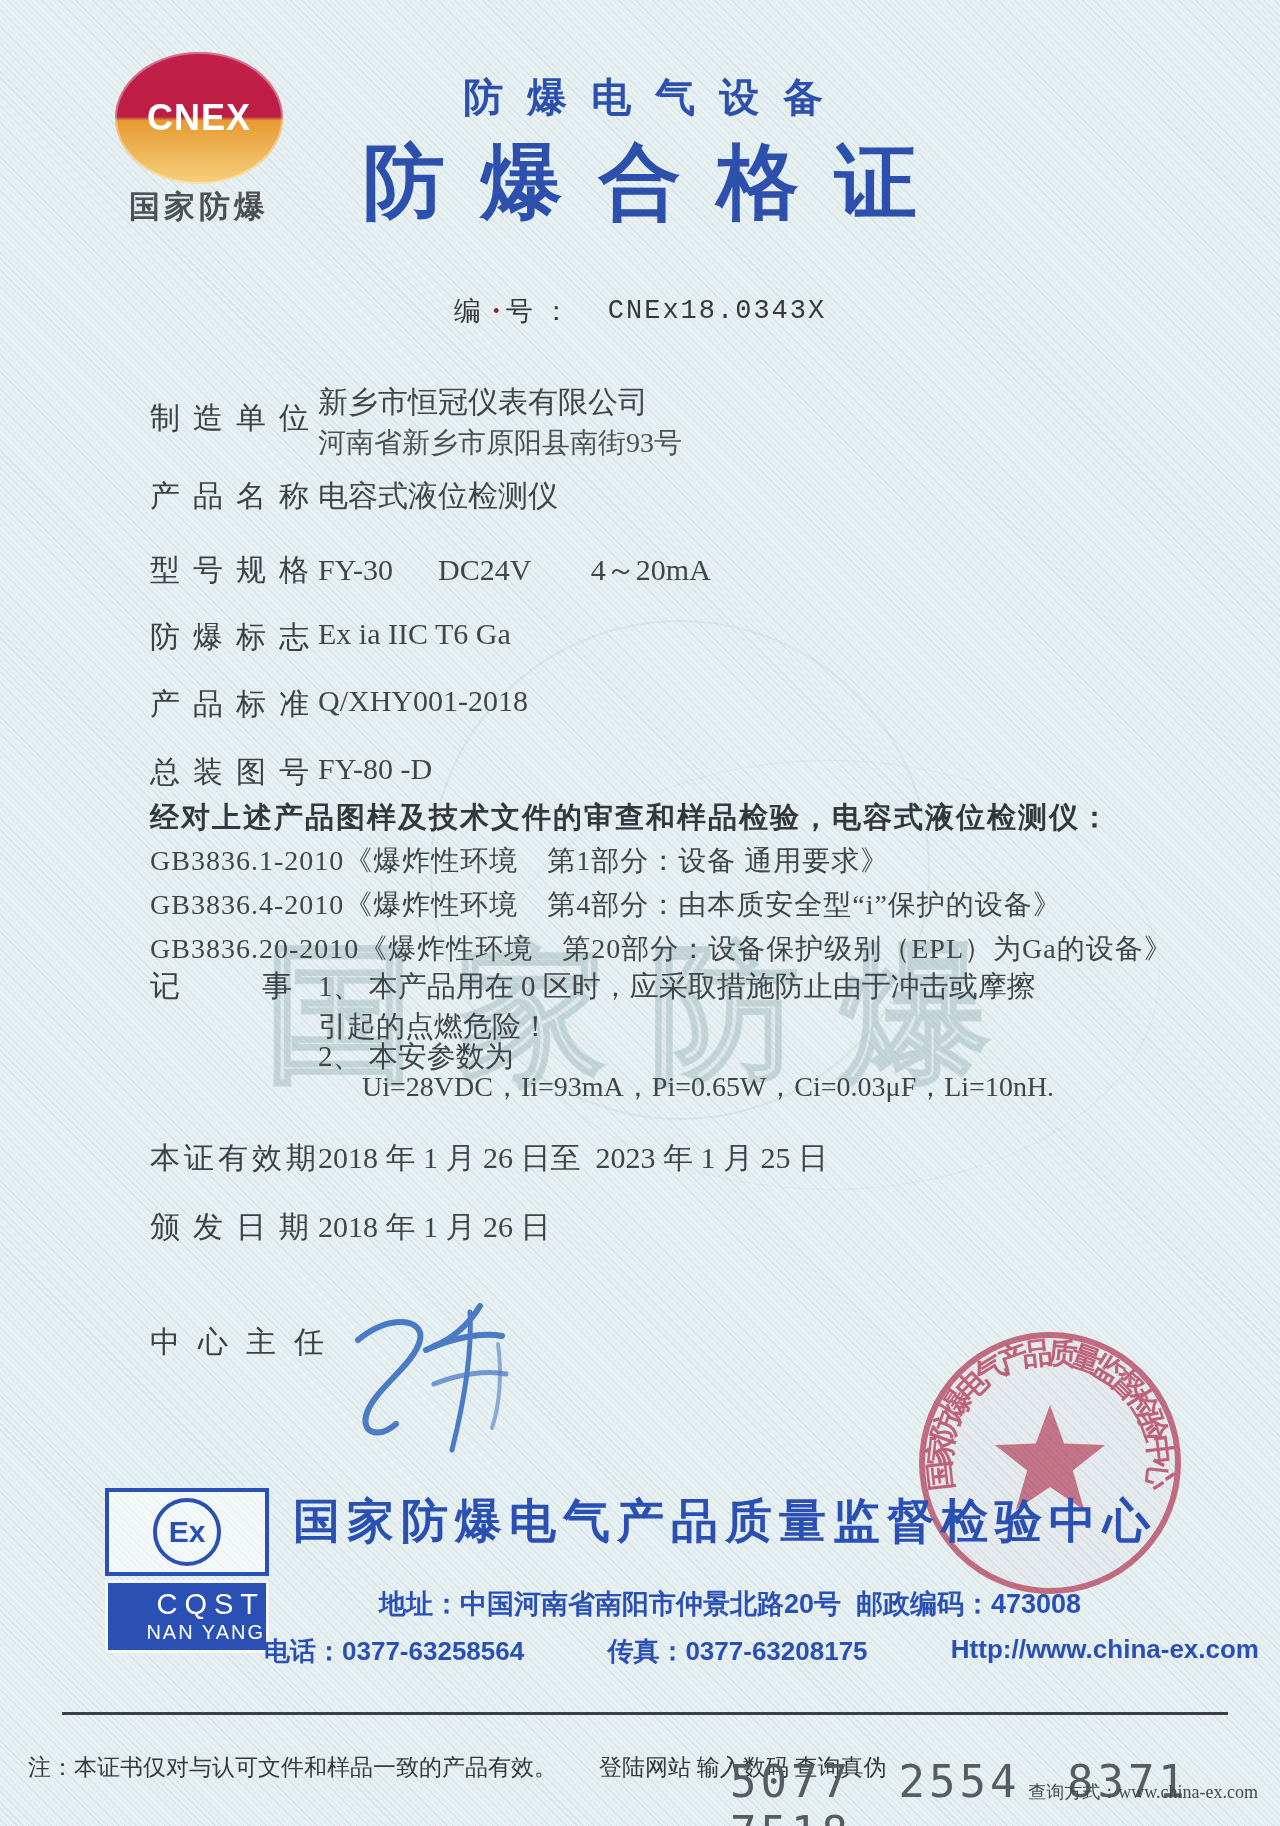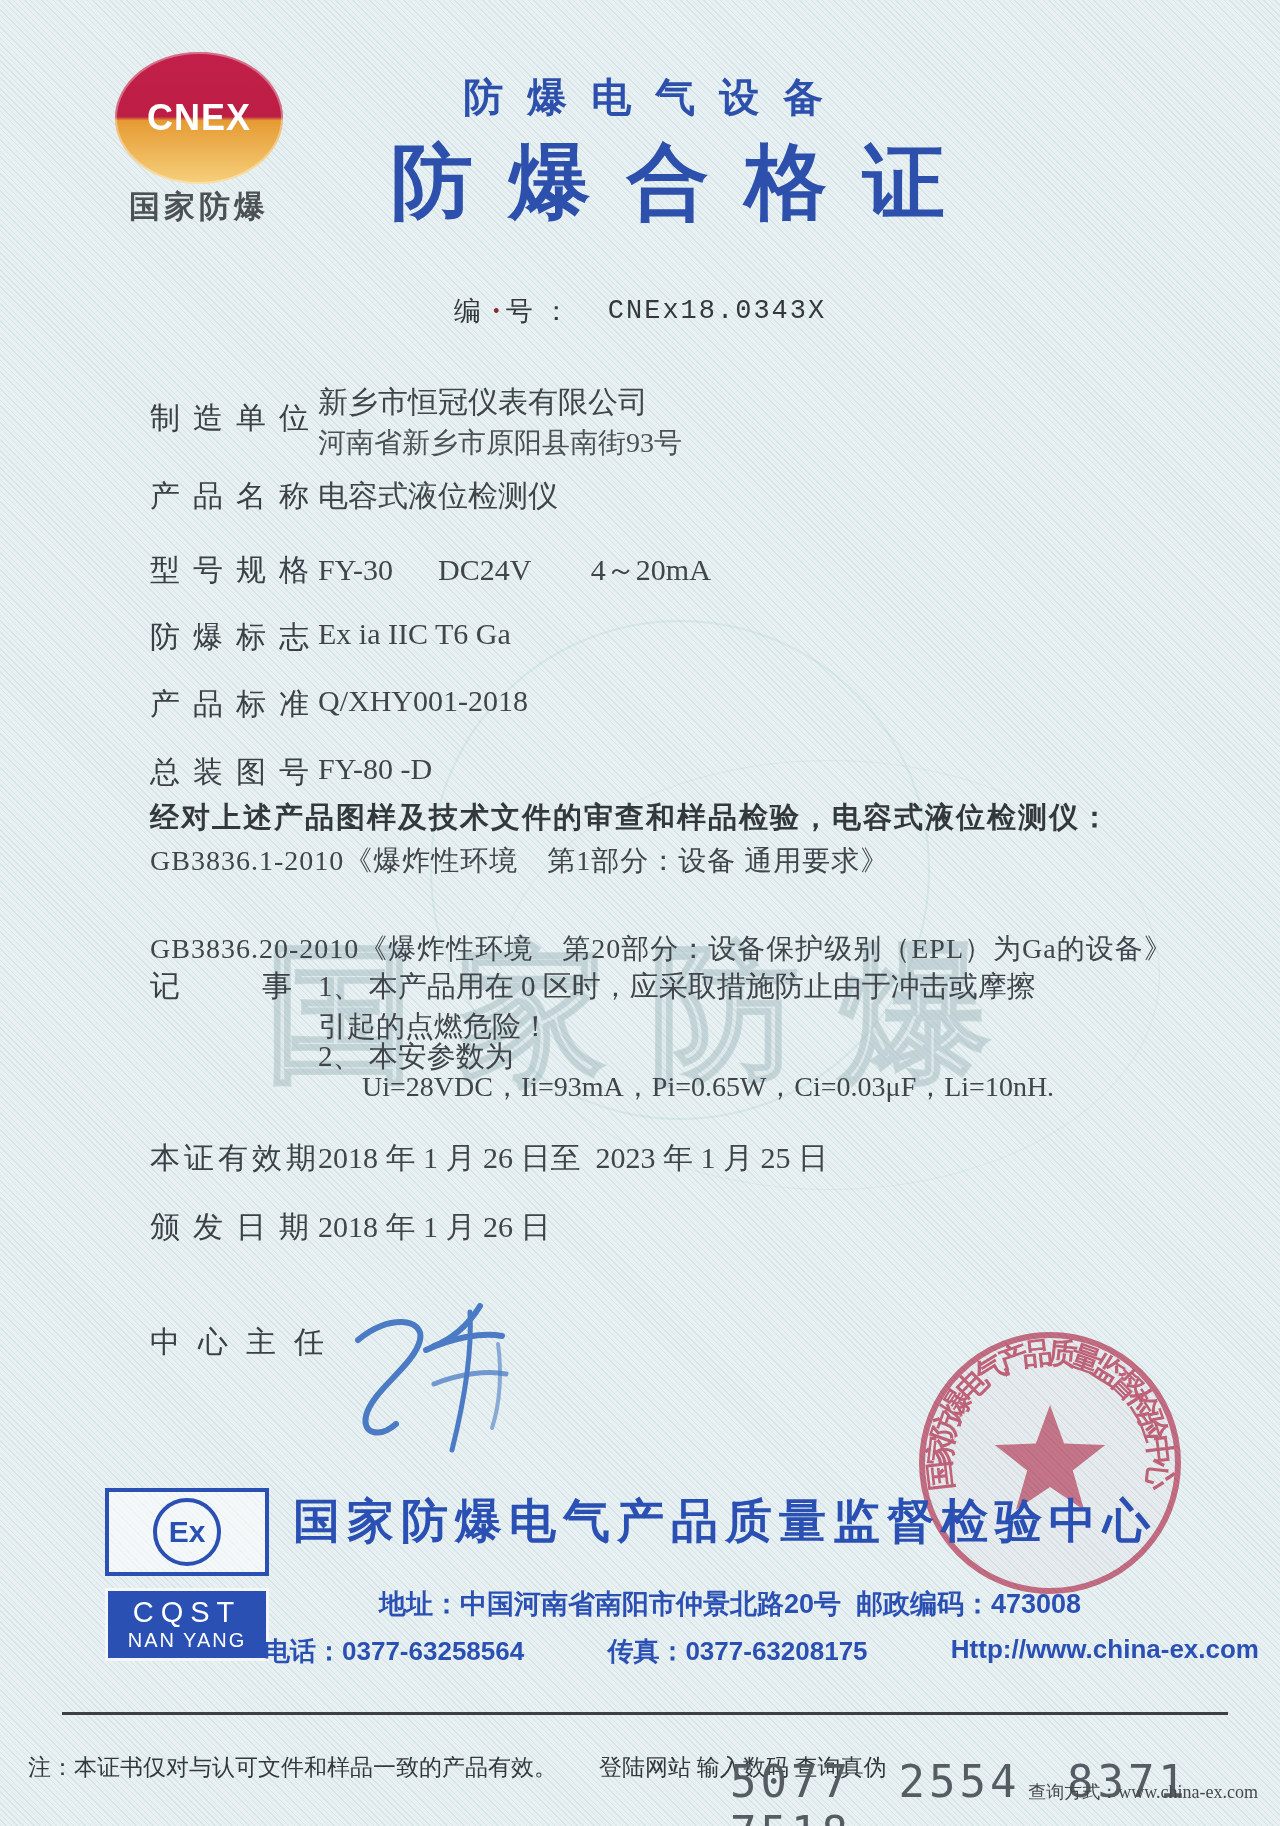--- a/index.html
+++ b/index.html
@@ -21,21 +21,21 @@
     background:linear-gradient(180deg,#c2204a 0%,#bd1e44 49%,#e69b33 52%,#f6d07c 100%);
     box-shadow:0 0 0 2px rgba(255,255,255,0.35) inset; }
   .cnex-text { color:#fff; font-weight:bold; font-size:36px; letter-spacing:1px;
     font-family:"Liberation Sans", sans-serif; }
   .cnex-caption { left:108px; top:186px; width:182px; text-align:center;
     font-size:31px; letter-spacing:4px; color:#4c5156; font-weight:600; }
 
   .subtitle { left:50%; transform:translateX(-46%); top:70px; font-size:40px; font-weight:bold;
     letter-spacing:24px; color:#2c50ac; font-family:"Liberation Sans", sans-serif; white-space:nowrap; }
   .main-title { left:50%; transform:translateX(-47%); top:128px; font-size:82px; font-weight:bold;
-    letter-spacing:36px; color:#2c50ac; font-family:"Liberation Sans", sans-serif; white-space:nowrap;margin-left:28px; }
+    letter-spacing:36px; color:#2c50ac; font-family:"Liberation Sans", sans-serif; white-space:nowrap; }
 
   .cert-line { left:50%; transform:translateX(-50%); top:293px; font-size:27px; white-space:nowrap;
     color:#34383d; display:flex; align-items:center; }
   .cert-line .lbl { letter-spacing:10px; }
   .cert-line .dot { color:#8b2b2b; margin:0 6px 0 2px; font-size:20px; }
   .cert-line .num { font-family:"Liberation Mono", monospace; letter-spacing:2px; margin-left:28px; }
 
   
   .flabel { left:150px; font-size:30px; letter-spacing:13px; color:#3a4046; white-space:nowrap; }
   .fvalue { left:318px; font-size:30px; color:#3f454b; white-space:pre-wrap; }
@@ -49,21 +49,21 @@
 
   .sig-label { letter-spacing:18px; }
 
   
   .badge { left:105px; top:1488px; width:164px; }
   .badge-top { height:88px; border:4px solid #2b50b4; display:flex; align-items:center;
     justify-content:center; background:rgba(255,255,255,0.55);text-align:right; }
   .badge-circle { width:68px; height:68px; border:4px solid #2b50b4; border-radius:50%;
     display:flex; align-items:center; justify-content:center;
     color:#2b50b4; font-size:30px; font-weight:bold; font-family:"Liberation Sans", sans-serif; }
-  .badge-bottom { margin-top:12px; background:#2b50b4; padding:8px 4px 9px 4px; text-align:center;
+  .badge-bottom { margin-top:4px; background:#2b50b4; padding:8px 4px 9px 4px; text-align:right;
     box-shadow:inset 0 0 0 3px rgba(255,255,255,0.95), inset 0 0 0 6px #2b50b4; }
   .badge-l1 { color:#fff; font-size:29px; letter-spacing:7px; font-family:"Liberation Sans", sans-serif; }
   .badge-l2 { color:#fff; font-size:20px; letter-spacing:2px; font-family:"Liberation Sans", sans-serif; }
 
   .org-name { left:293px; top:1490px; width:880px; font-size:47px; font-weight:bold;
     color:#2b50b4; letter-spacing:7px; font-family:"Liberation Sans", sans-serif; white-space:nowrap; }
   .org-line1 { left:300px; top:1586px; width:860px; display:flex; justify-content:center; gap:15px;
     font-size:27px; font-weight:bold; color:#2b50b4; font-family:"Liberation Sans", sans-serif; white-space:nowrap;text-align:right; }
   .org-line2 { left:264px; top:1634px; width:995px; display:flex; justify-content:space-between;
     font-size:26px; font-weight:bold; color:#2b50b4; font-family:"Liberation Sans", sans-serif; white-space:nowrap; }
@@ -123,20 +123,21 @@
   <div class="abs fvalue" style="top:617px">Ex ia IIC T6 Ga</div>
 
   <div class="abs flabel" style="top:684px">产品标准</div>
   <div class="abs fvalue" style="top:684px">Q/XHY001-2018</div>
 
   <div class="abs flabel" style="top:752px">总装图号</div>
   <div class="abs fvalue" style="top:752px">FY-80 -D</div>
 
   <div class="abs statement">经对上述产品图样及技术文件的审查和样品检验，电容式液位检测仪：</div>
   <div class="abs gb" style="top:842px">GB3836.1-2010《爆炸性环境　第1部分：设备 通用要求》</div>
+  <div class="abs gb" style="top:886px">GB3836.4-2010《爆炸性环境　第4部分：由本质安全型“i”保护的设备》</div>
   <div class="abs gb" style="top:930px">GB3836.20-2010《爆炸性环境　第20部分：设备保护级别（EPL）为Ga的设备》</div>
 
   <div class="abs flabel" style="top:966px; letter-spacing:26px">记　事</div>
   <div class="abs notes-item" style="top:966px">1、 本产品用在 0 区时，应采取措施防止由于冲击或摩擦引起的点燃危险！</div>
   <div class="abs notes-item" style="top:1036px">2、 本安参数为</div>
   <div class="abs notes-params">Ui=28VDC，Ii=93mA，Pi=0.65W，Ci=0.03μF，Li=10nH.</div>
 
   <div class="abs flabel" style="top:1138px; letter-spacing:4px">本证有效期</div>
   <div class="abs fvalue pre" style="top:1138px">2018 年 1 月 26 日至  2023 年 1 月 25 日</div>
 

